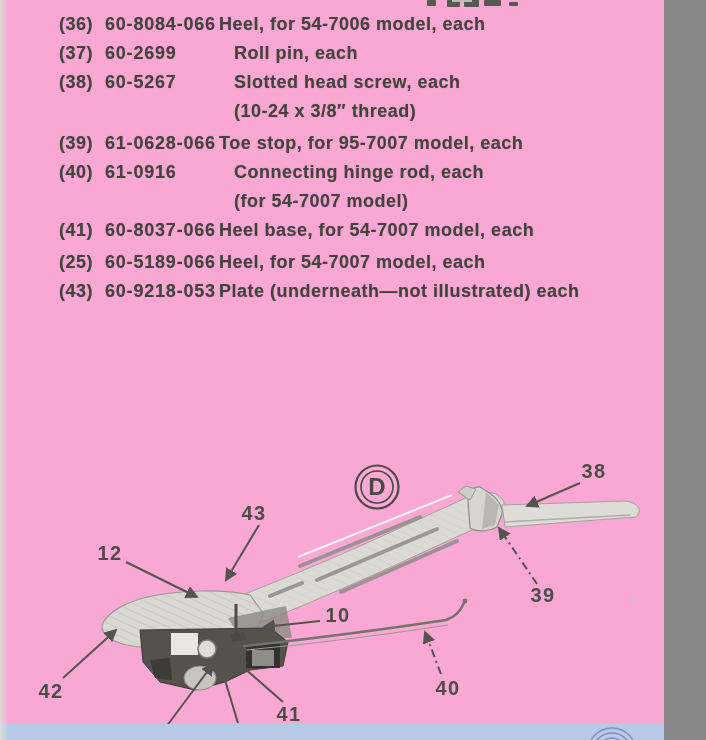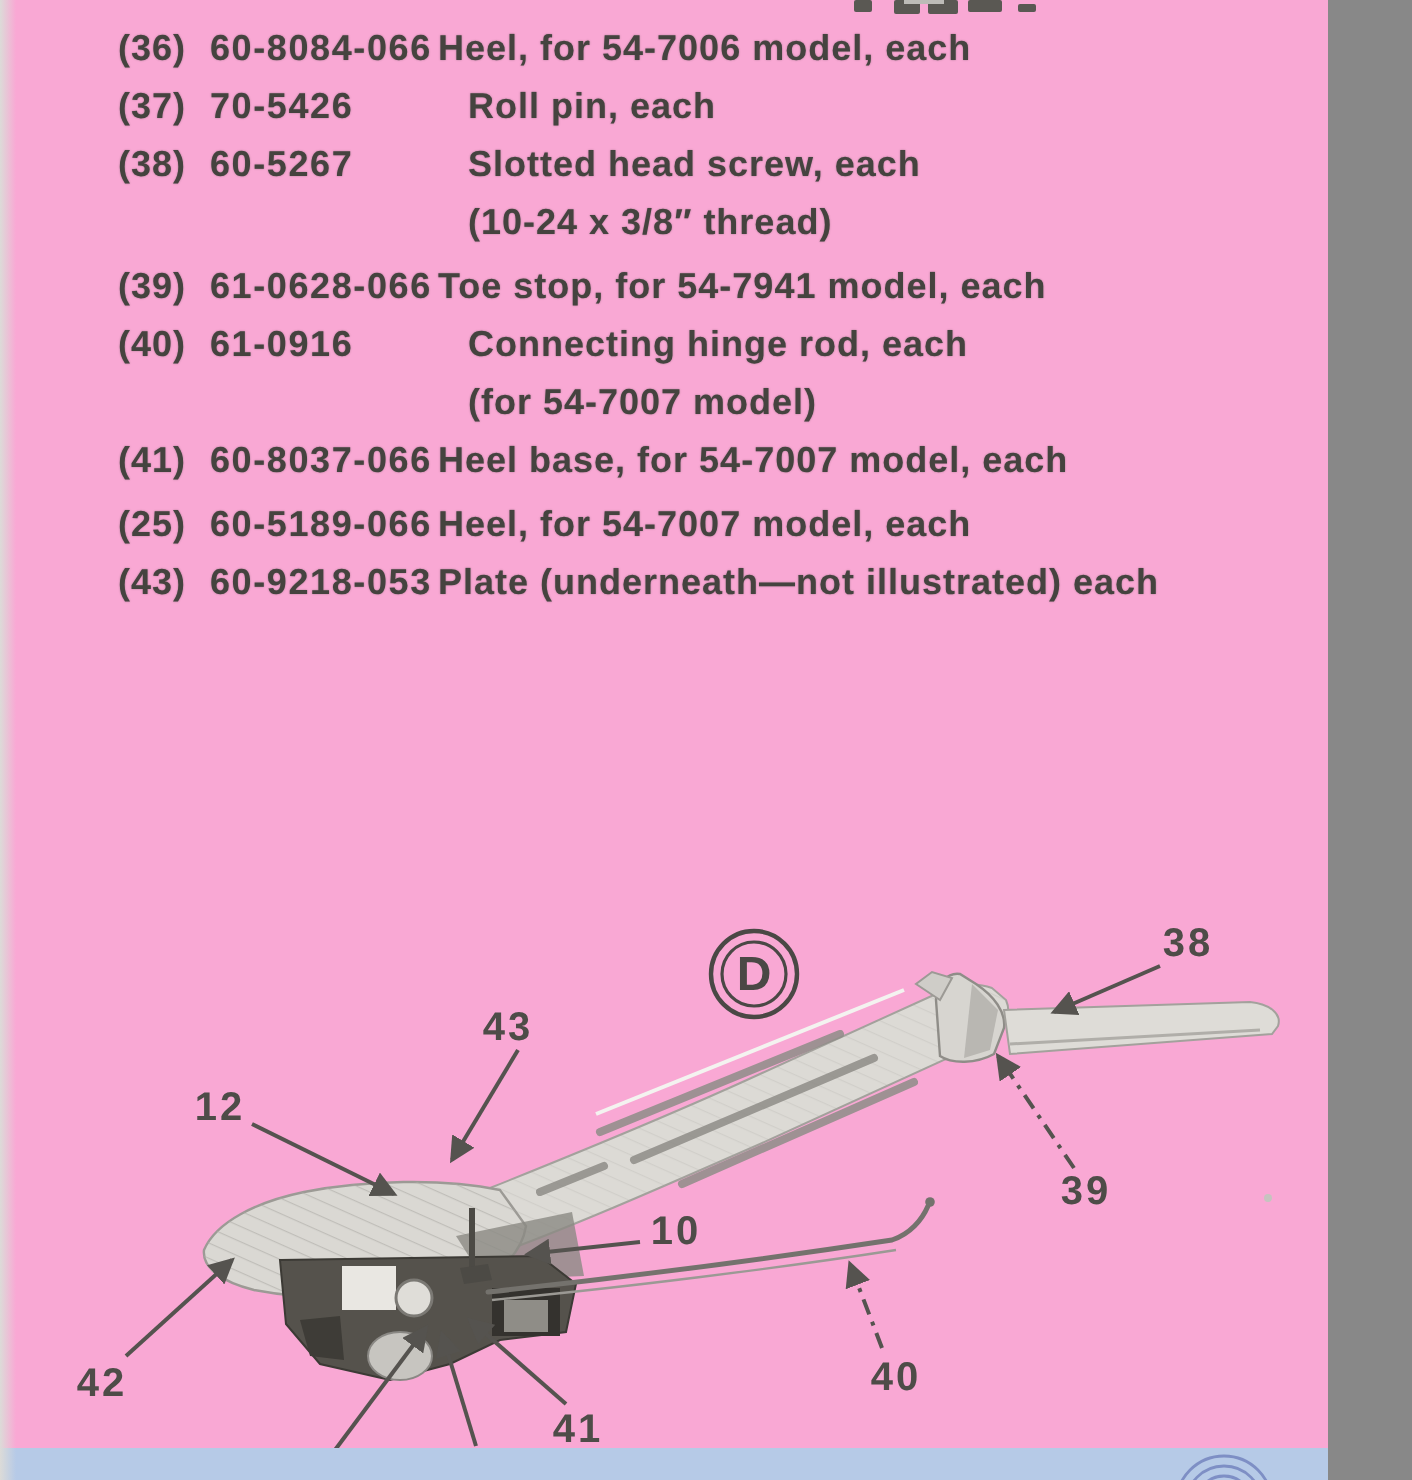--- a/index.html
+++ b/index.html
@@ -51,40 +51,40 @@
       <div class="group">
         <div class="row">
           <span class="c-item">(36)</span>
           <span class="c-part">60-8084-066</span>
           <span class="c-desc">
             <span class="desc-line">Heel, for 54-7006 model, each</span>
           </span>
         </div>
         <div class="row">
           <span class="c-item">(37)</span>
-          <span class="c-part">70-5426</span>
+          <span class="c-part">60-2699</span>
           <span class="c-desc short">
             <span class="desc-line">Roll pin, each</span>
           </span>
         </div>
         <div class="row">
           <span class="c-item">(38)</span>
           <span class="c-part">60-5267</span>
           <span class="c-desc short">
             <span class="desc-line">Slotted head screw, each</span>
             <span class="desc-line">(10-24 x 3/8″ thread)</span>
           </span>
         </div>
       </div>
       <div class="group">
         <div class="row">
           <span class="c-item">(39)</span>
           <span class="c-part">61-0628-066</span>
           <span class="c-desc">
-            <span class="desc-line">Toe stop, for 54-7941 model, each</span>
+            <span class="desc-line">Toe stop, for 95-7007 model, each</span>
           </span>
         </div>
         <div class="row">
           <span class="c-item">(40)</span>
           <span class="c-part">61-0916</span>
           <span class="c-desc short">
             <span class="desc-line">Connecting hinge rod, each</span>
             <span class="desc-line">(for 54-7007 model)</span>
           </span>
         </div>

